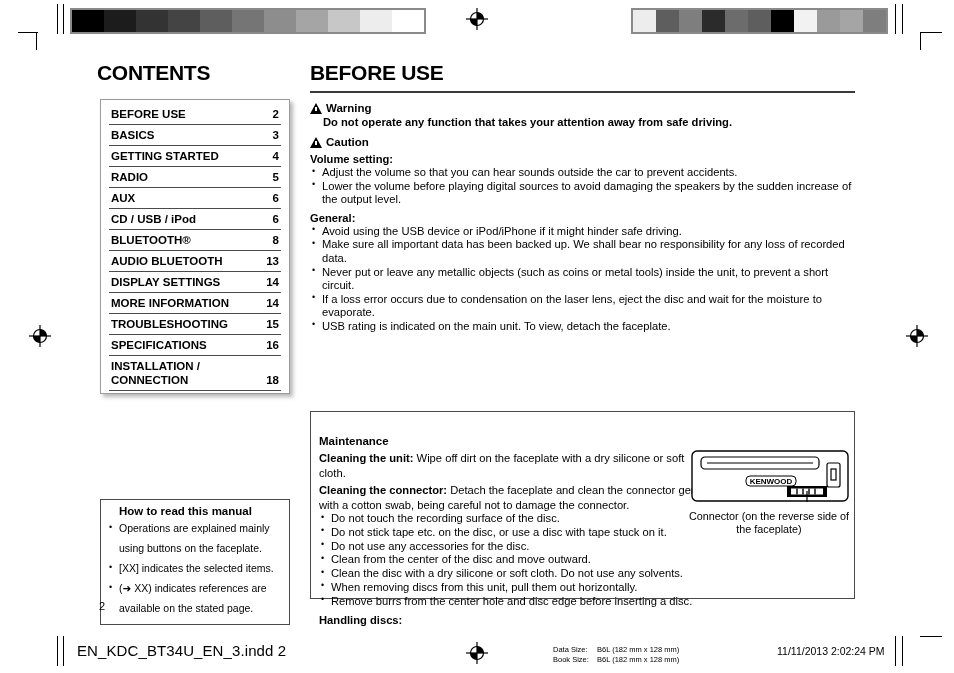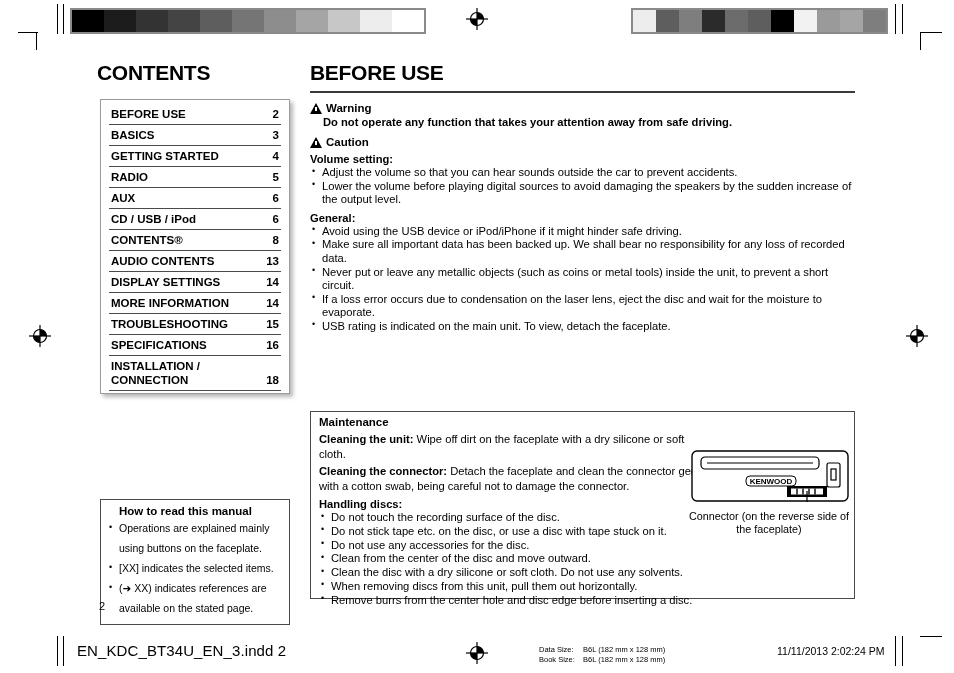--- a/index.html
+++ b/index.html
@@ -188,21 +188,21 @@
 
   
   #maint-box {
     position: absolute;
     left: 310px; top: 411px;
     width: 545px;
     height: 188px;
     border: 1px solid #4a4a4a;
     background: #fff;
     box-sizing: border-box;
-    padding: 3px 8px 4px 8px;
+    padding: 22px 8px 4px 8px;
   }
   #maint-title {
     font-size: 11.5px;
     font-weight: bold;
     line-height: 14px;
   }
   .maint-p {
     font-size: 11.2px;
     line-height: 14.5px;
     margin-top: 3px;
@@ -248,21 +248,21 @@
   .footer-text {
     position: absolute;
     font-family: "Liberation Sans", sans-serif;
   }
   #footer-file {
     left: 77px; top: 642px;
     font-size: 15px;
     letter-spacing: 0.1px;
   }
   #footer-sizes {
-    left: 539px; top: 645px;
+    left: 553px; top: 645px;
     font-size: 7.5px;
     line-height: 9.5px;
   }
   #footer-sizes table { border-collapse: collapse; font-size: 7.5px; }
   #footer-sizes td { padding: 0 0 0 0; vertical-align: top; }
   #footer-sizes td.k { width: 44px; }
   #footer-timestamp {
     left: 777px; top: 645px;
     font-size: 10.5px;
   }
@@ -375,25 +375,25 @@
       </div>
       <div class="toc-row">
         <span class="toc-label">AUX</span>
         <span class="toc-page">6</span>
       </div>
       <div class="toc-row">
         <span class="toc-label">CD / USB / iPod</span>
         <span class="toc-page">6</span>
       </div>
       <div class="toc-row">
-        <span class="toc-label">CONTENTS®</span>
+        <span class="toc-label">BLUETOOTH®</span>
         <span class="toc-page">8</span>
       </div>
       <div class="toc-row">
-        <span class="toc-label">AUDIO CONTENTS</span>
+        <span class="toc-label">AUDIO BLUETOOTH</span>
         <span class="toc-page">13</span>
       </div>
       <div class="toc-row">
         <span class="toc-label">DISPLAY SETTINGS</span>
         <span class="toc-page">14</span>
       </div>
       <div class="toc-row">
         <span class="toc-label">MORE INFORMATION</span>
         <span class="toc-page">14</span>
       </div>
@@ -450,30 +450,30 @@
     <div id="maint-title">Maintenance</div>
 
     <div class="maint-p">
       <b>Cleaning the unit:</b><span> Wipe off dirt on the faceplate with a dry silicone or soft cloth.</span>
     </div>
 
     <div class="maint-p">
       <b>Cleaning the connector:</b><span> Detach the faceplate and clean the connector gently with a cotton swab, being careful not to damage the connector.</span>
     </div>
 
-    <div id="maint-handling">Handling discs:</div>
     <div id="maint-list">
         <div class="maint-bullet">Do not touch the recording surface of the disc.</div>
         <div class="maint-bullet">Do not stick tape etc. on the disc, or use a disc with tape stuck on it.</div>
         <div class="maint-bullet">Do not use any accessories for the disc.</div>
         <div class="maint-bullet">Clean from the center of the disc and move outward.</div>
         <div class="maint-bullet">Clean the disc with a dry silicone or soft cloth. Do not use any solvents.</div>
         <div class="maint-bullet">When removing discs from this unit, pull them out horizontally.</div>
         <div class="maint-bullet">Remove burrs from the center hole and disc edge before inserting a disc.</div>
       </div>
+    <div id="maint-handling">Handling discs:</div>
 
     <div id="faceplate-fig">
       <svg viewBox="0 0 158 52" width="158" height="52" aria-hidden="true">
         <rect x="1" y="1" width="156" height="50" rx="5" ry="5" fill="#fff" stroke="#000" stroke-width="1.4"></rect>
         <rect x="10" y="7" width="118" height="12" rx="4" ry="4" fill="#fff" stroke="#000" stroke-width="1.2"></rect>
         <line x1="16" y1="13" x2="122" y2="13" stroke="#000" stroke-width="1"></line>
         <rect x="55" y="26" width="50" height="10" rx="4" ry="4" fill="#fff" stroke="#000" stroke-width="1"></rect>
         <text x="80" y="34" font-family="Liberation Sans, sans-serif" font-size="8" font-weight="bold" text-anchor="middle" fill="#000">KENWOOD</text>
         <rect x="136" y="13" width="13" height="24" rx="2" fill="#fff" stroke="#000" stroke-width="1.2"></rect>
         <rect x="140" y="19" width="5" height="11" fill="#fff" stroke="#000" stroke-width="1.2"></rect>

